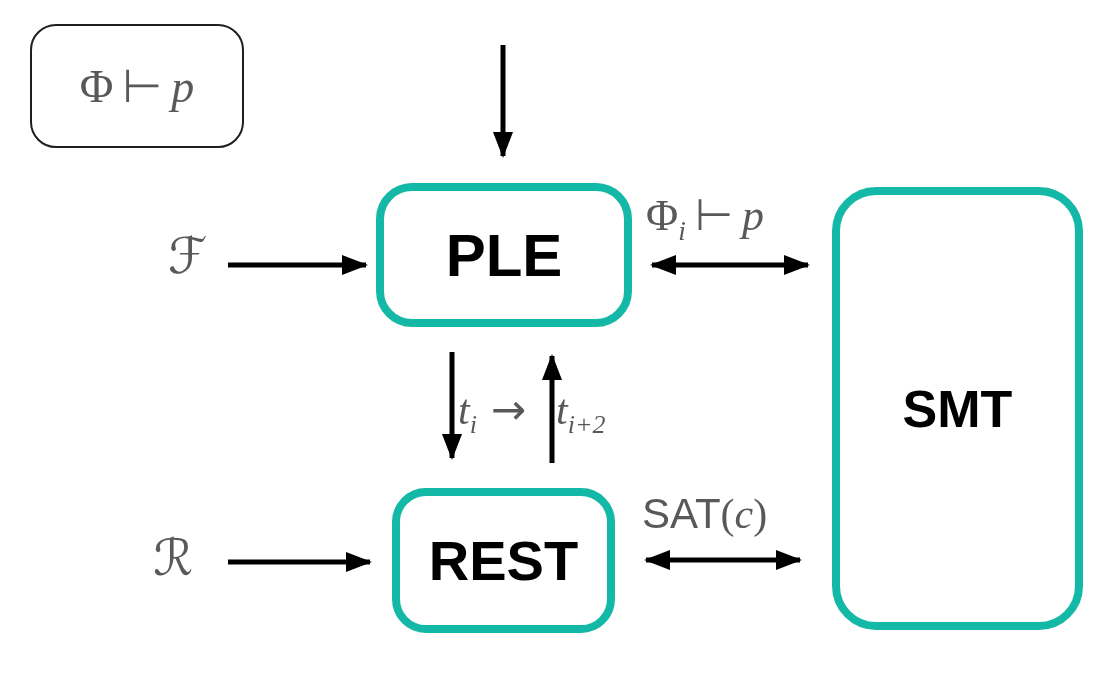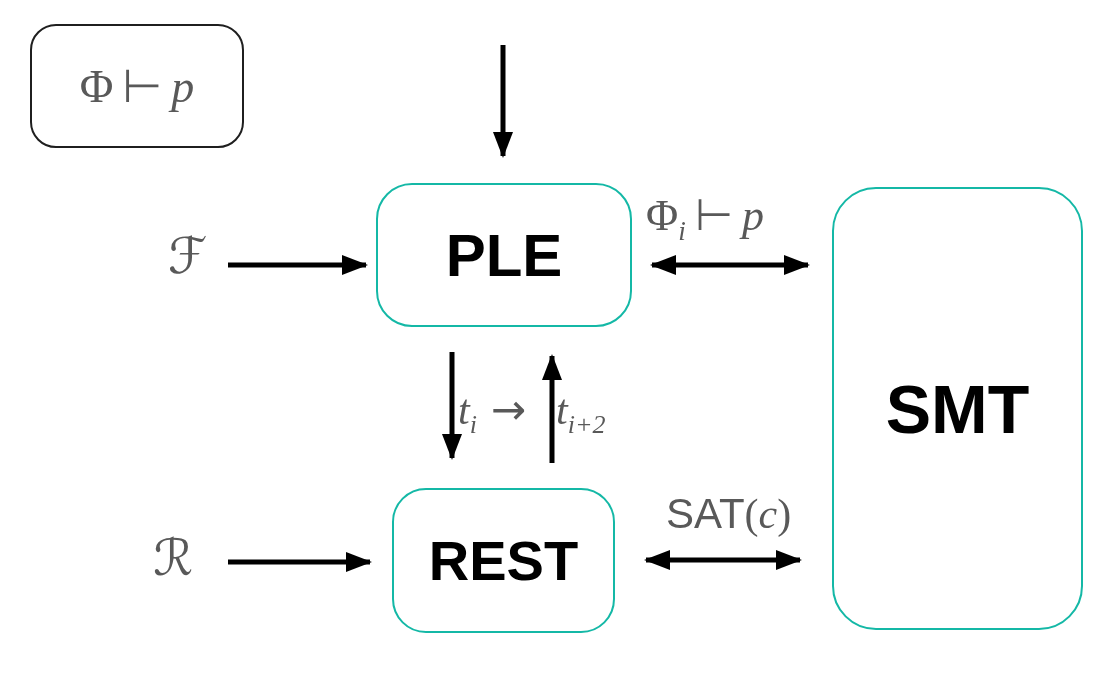--- a/index.html
+++ b/index.html
@@ -8,50 +8,50 @@
     width:1118px;height:686px;
     background:#ffffff;
     overflow:hidden;
     font-family:"Liberation Serif","DejaVu Serif","DejaVu Sans",serif;
   }
   .arrows{position:absolute;left:0;top:0;width:1118px;height:686px;}
 
   
   .node{
     position:absolute;
-    border:2px solid #14b8a6;
+    border:8px solid #14b8a6;
     border-radius:36px;
     background:#fff;
     display:flex;align-items:center;justify-content:center;
     font-family:"Liberation Sans","DejaVu Sans",sans-serif;
     font-weight:bold;color:#000;
     box-sizing:border-box;
   }
   .node-ple {left:376px;top:183px;width:256px;height:144px;font-size:60px;}
   .node-rest{left:392px;top:488px;width:223px;height:145px;font-size:56px;border-radius:34px;}
-  .node-smt {left:832px;top:187px;width:251px;height:443px;font-size:68px;border-radius:44px;}
+  .node-smt {left:832px;top:187px;width:251px;height:443px;font-size:52px;border-radius:44px;}
 
   
   .legend-box{
     position:absolute;left:30px;top:24px;width:214px;height:124px;
     border:2px solid #1f1f1f;border-radius:26px;background:#fff;
     display:flex;align-items:center;justify-content:center;
     font-size:46px;color:#595959;box-sizing:border-box;
   }
 
   
   .mathlabel{
     position:absolute;
     color:#595959;
     font-size:44px;line-height:1.05;
     white-space:nowrap;
   }
   .mathlabel sub{font-size:0.62em;line-height:0;}
   .it{font-style:italic;}
-  .sans{font-family:"Liberation Sans","DejaVu Sans",sans-serif;margin-left:24px;}
+  .sans{font-family:"Liberation Sans","DejaVu Sans",sans-serif;}
   .script{font-family:"DejaVu Sans",sans-serif;}
   .turnstile{margin:0 9px;font-family:"DejaVu Sans","DejaVu Serif",sans-serif;}
   .thinsp{display:inline-block;width:6px;}
 
   .lbl-input   {left:536px;top:60px;font-size:46px;}
   .lbl-ple-smt {left:646px;top:192px;}
   .lbl-loop-a  {left:458px;top:388px;font-size:42px;}
   .lbl-loop-b  {left:556px;top:388px;font-size:42px;}
   .lbl-sat     {left:642px;top:492px;font-size:42px;}
   .lbl-f       {left:168px;top:230px;font-size:50px;}

